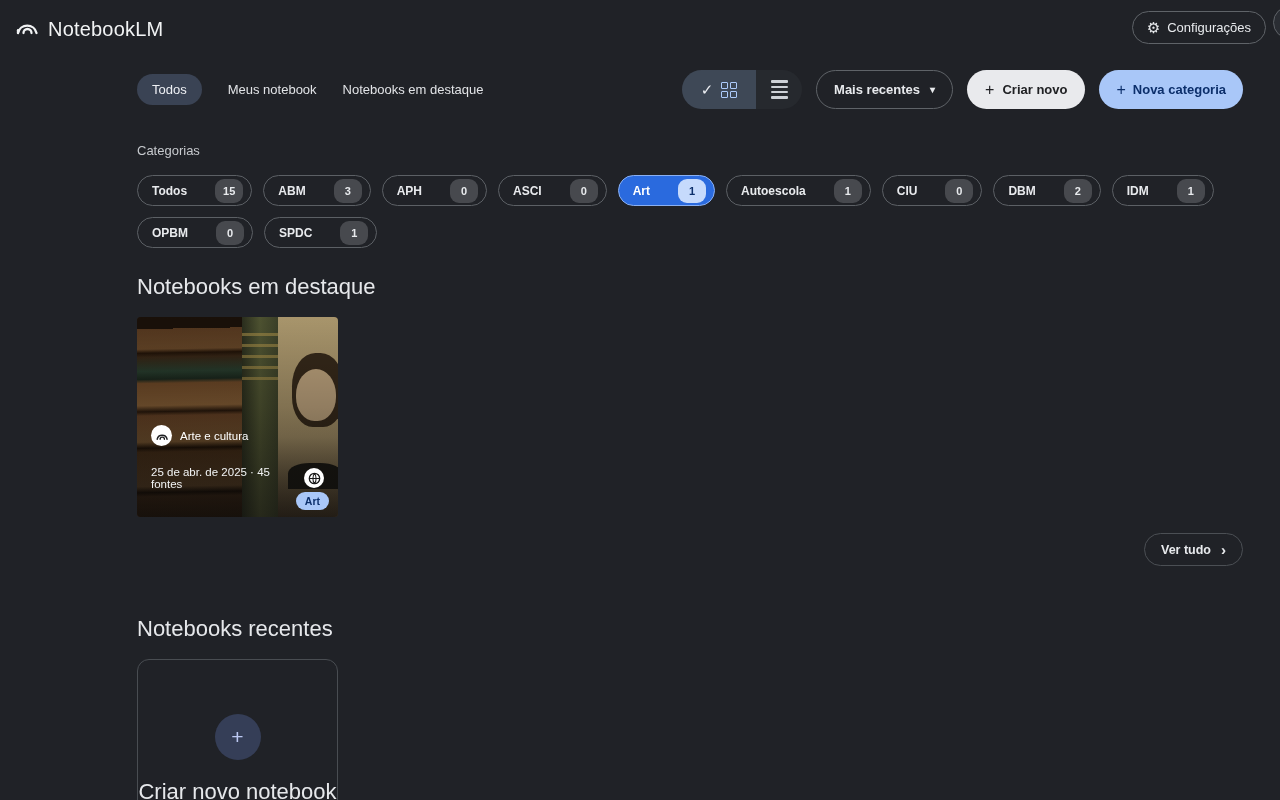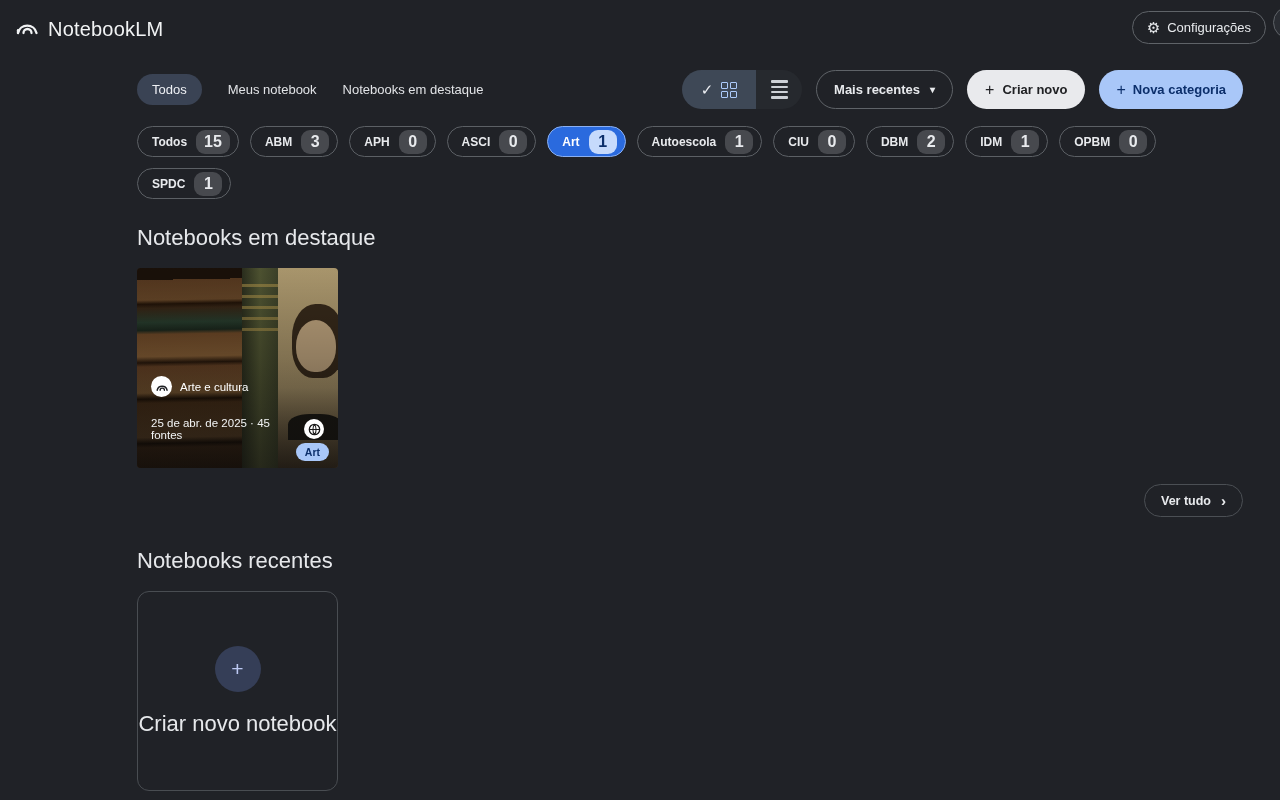--- a/index.html
+++ b/index.html
@@ -80,22 +80,22 @@
   
   .cat-label { margin-top:34px; font-size:13px; color:#c7cace; }
   .chips { margin-top:17px; display:flex; align-items:center; gap:11px; flex-wrap:wrap; }
   .chip {
     display:flex; align-items:center; gap:9px; height:31px; padding:0 8px 0 14px;
     background:transparent; border:1px solid #5c6065; border-radius:16px;
     color:#e8eaed; font-size:12px; font-weight:bold; cursor:pointer; font-family:inherit;
   }
   .chip-count {
     min-width:28px; height:17px; padding:12px 8px; border-radius:9px;
-    background:#47494e; color:#e8eaed; font-size:16px; font-weight:bold;
-    display:flex; align-items:center; justify-content:center;
+    background:#47494e; color:#e8eaed; font-size:11px; font-weight:bold;
+    display:flex; align-items:center; justify-content:center;margin-left:19px;
   }
   .chip--selected { background:#2a6ade; border-color:#8ab0f2; color:#ffffff; }
   .chip--selected .chip-count { background:#c6dafc; color:#0c2f6b; }
 
   
   .section-heading { margin-top:26px; font-size:22px; font-weight:400; color:#e6e8eb; }
   .featured-card {
     margin-top:17px; width:201px; height:200px; border-radius:4px;
     position:relative; overflow:hidden; cursor:pointer; background:#2a1d12;
   }
@@ -165,21 +165,21 @@
 
   .see-all-row { display:flex; justify-content:flex-end; margin-top:16px; }
   .see-all-btn {
     display:flex; align-items:center; gap:10px; height:33px; padding:0 16px;
     background:transparent; border:1px solid #4b4f54; border-radius:17px;
     color:#e8eaed; font-size:12.5px; font-weight:bold; cursor:pointer; font-family:inherit;
   }
   .chevron-right { font-size:15px; line-height:1; color:#e8eaed; }
 
   
-  .recent-heading { margin-top:31px; }
+  .recent-heading { margin-top:50px; }
   .create-card {
     margin-top:17px; width:201px; height:200px; border-radius:12px;
     border:1px solid #494d52; display:flex; flex-direction:column;
     align-items:center; justify-content:center; gap:19px; cursor:pointer;
     background:transparent;
   }
   .create-circle {
     width:46px; height:46px; border-radius:50%; background:#353e57;
     display:flex; align-items:center; justify-content:center;
   }
@@ -249,20 +249,21 @@
         <span>Criar novo</span>
       </button>
 
       <button class="newcat-btn">
         <span class="plus-glyph">+</span>
         <span>Nova categoria</span>
       </button>
     </div>
   </div>
 
+  <div class="cat-label">Categorias</div>
   <div class="chips">
     <button class="chip">
       <span>Todos</span>
       <span class="chip-count">15</span>
     </button>
     <button class="chip">
       <span>ABM</span>
       <span class="chip-count">3</span>
     </button>
     <button class="chip">

